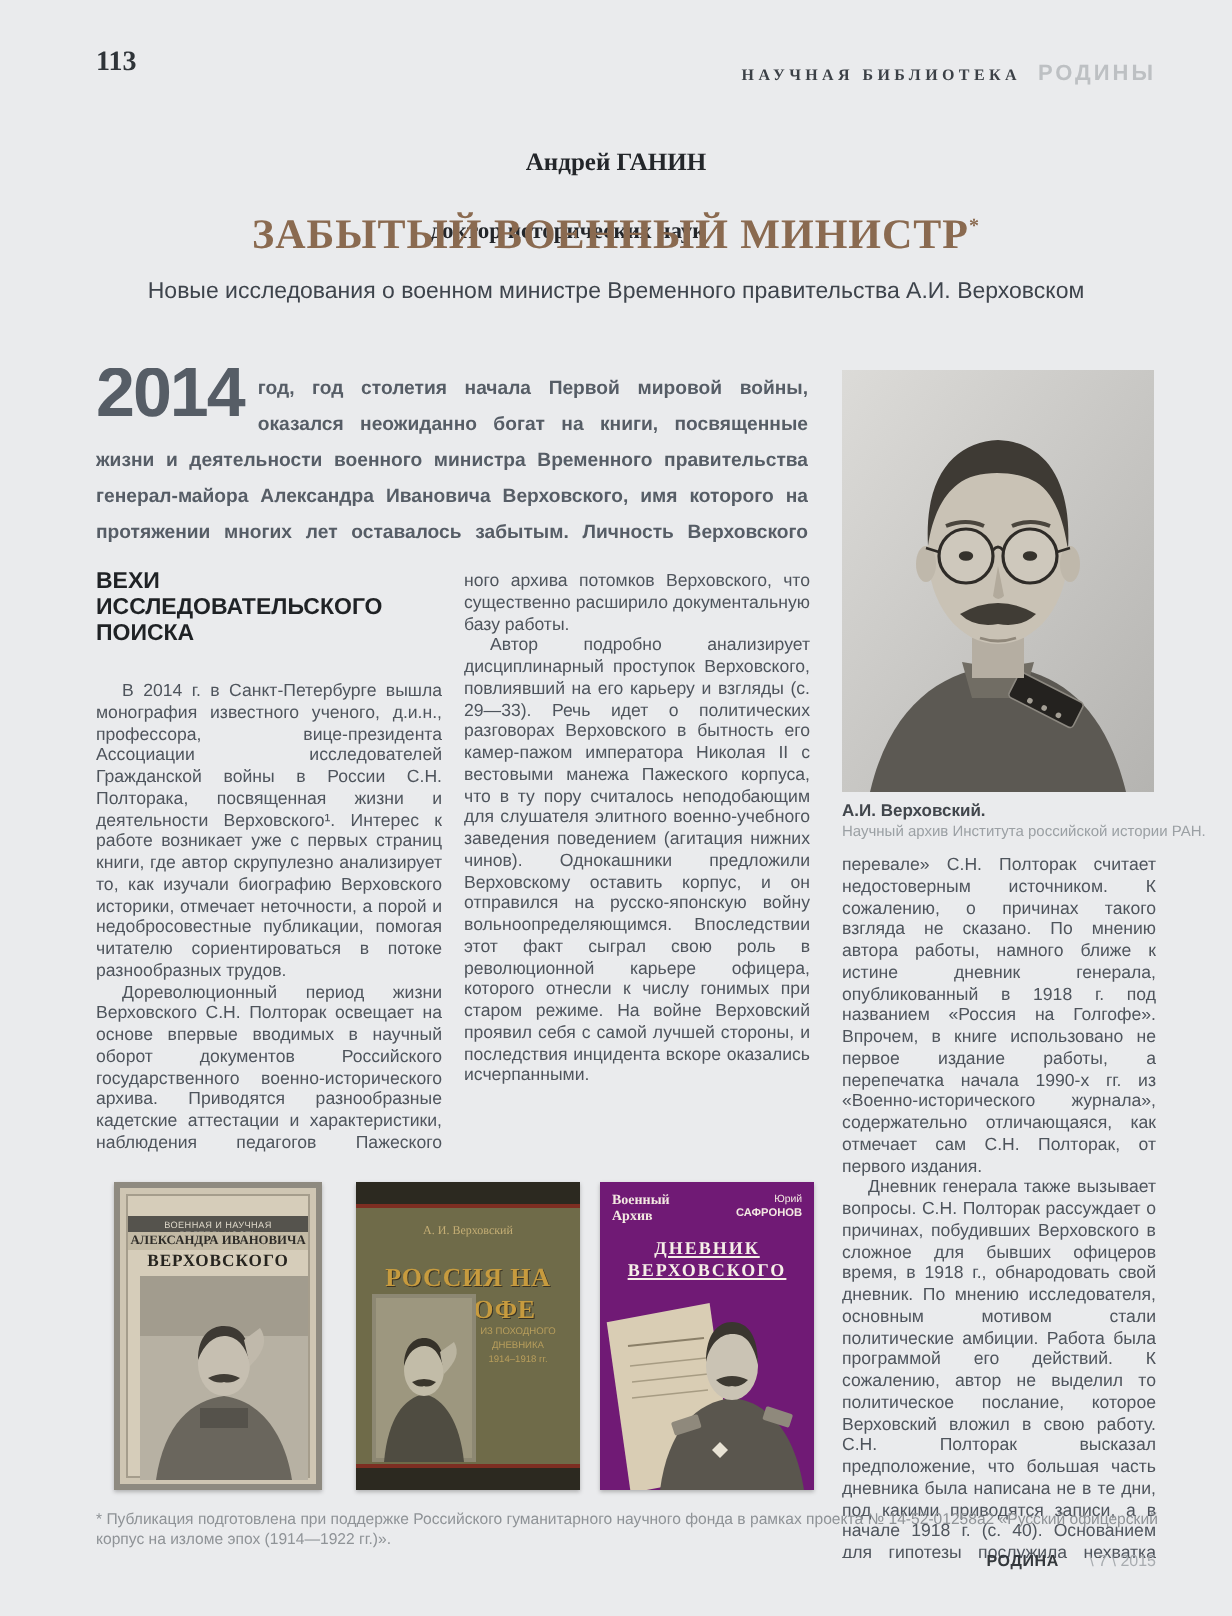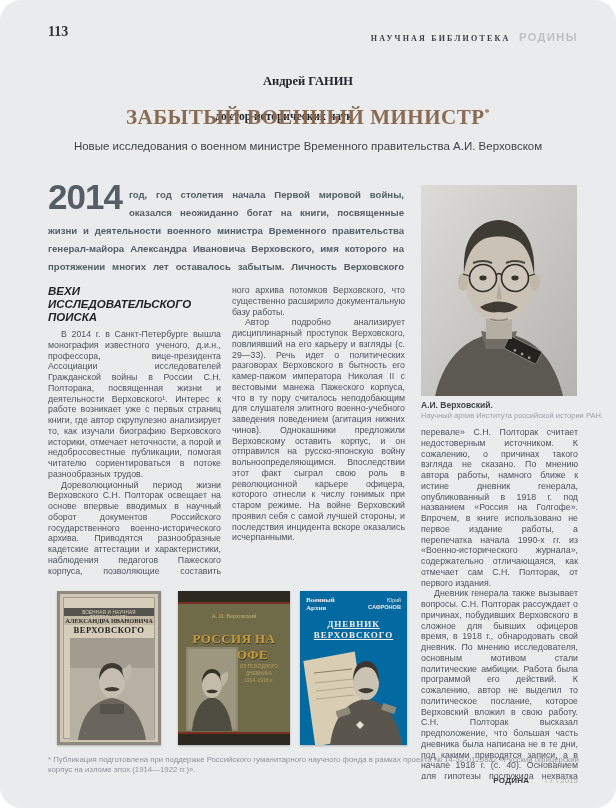--- a/index.html
+++ b/index.html
@@ -1,20 +1,20 @@
 <!DOCTYPE html>
 <html><head>
 <meta charset="utf-8">
 <style>
   * { margin:0; padding:0; box-sizing:border-box; }
   html,body { width:616px; }
   body { font-family:"Liberation Sans", sans-serif; background:#ffffff; }
   .page {
     position:relative; width:616px; height:808px;
-    background:#eaebed; overflow:hidden;border-radius:21px;
+    background:#eaebed; overflow:hidden;
     -webkit-font-smoothing:antialiased;
   }
   
   .pagenum {
     position:absolute; left:48px; top:24px;
     font-family:"Liberation Serif", serif; font-size:14px; font-weight:bold; color:#2f3439;
   }
   .header-right { position:absolute; right:38px; top:27px; white-space:nowrap;margin-left:19px; }
   .header-label {
     font-family:"Liberation Serif", serif; font-size:8px; font-weight:bold;
@@ -60,27 +60,27 @@
   .photo-caption-credit { position:absolute; left:421px; top:411px; font-size:7.5px; color:#9ba0a4; }
   
   .col { position:absolute; color:#4e545c; font-size:8.8px; line-height:10.75px; text-align:justify; overflow:hidden; }
   .col p { margin:0; }
   .col p.indent { text-indent:13px; }
   .col-1 { left:48px;  top:285px; width:173px; height:292px; }
   .col-2 { left:232px; top:285px; width:173px; height:292px; }
   .col-3 { left:421px; top:427px; width:157px; height:352px; }
   .section-heading {
     font-size:11.5px; line-height:13px; font-weight:bold; color:#1f2225;
-    text-align:left; margin-bottom:5px;font-style:italic;
+    text-align:left; margin-bottom:16px;
   }
   
   .book { position:absolute; top:591px; height:154px; overflow:hidden; box-shadow:0 1px 2px rgba(0,0,0,0.25); }
   .book-1 { left:57px;  width:104px; background:#cfc6b3; border:3px solid #8e8a80; }
   .book-2 { left:178px; width:112px; background:#6f6b49; }
-  .book-3 { left:300px; width:107px; background:#0369a1; }
+  .book-3 { left:300px; width:107px; background:#701a75; }
   .b1-inner { position:absolute; left:3px; right:3px; top:3px; bottom:3px; border:1px solid #a59d8c; background:#d6cdba; }
   .b1-band1 { position:absolute; left:4px; right:4px; top:14px; background:#55534d; color:#ded8c9; font-size:4.6px; letter-spacing:0.2px; text-align:center; padding:1.5px 0; }
   .b1-band2 { position:absolute; left:4px; right:4px; top:22px; background:#c3baa5; color:#2e2c28; font-size:6.4px; font-weight:bold; text-align:center; padding:1px 0; font-family:"Liberation Serif", serif; }
   .b1-band3 { position:absolute; left:4px; right:4px; top:31px; color:#26241f; font-size:8.6px; font-weight:bold; text-align:center; letter-spacing:0.5px; font-family:"Liberation Serif", serif; }
   .b1-photo { position:absolute; left:10px; right:10px; top:44px; bottom:8px; }
   .b2-topband, .b2-botband { position:absolute; left:0; right:0; height:13px; background:#2c2920; }
   .b2-topband { top:0; border-bottom:2px solid #7d2e22; }
   .b2-botband { bottom:0; border-top:2px solid #7d2e22; }
   .b2-author { position:absolute; top:22px; width:100%; text-align:center; font-size:6px; color:#c3ad74; font-family:"Liberation Serif", serif; }
   .b2-title { position:absolute; top:40px; width:100%; text-align:center; font-size:13px; font-weight:bold; color:#c79b3e; letter-spacing:0.4px; font-family:"Liberation Serif", serif; text-shadow:0.5px 0.5px 0 #3a3526; }

